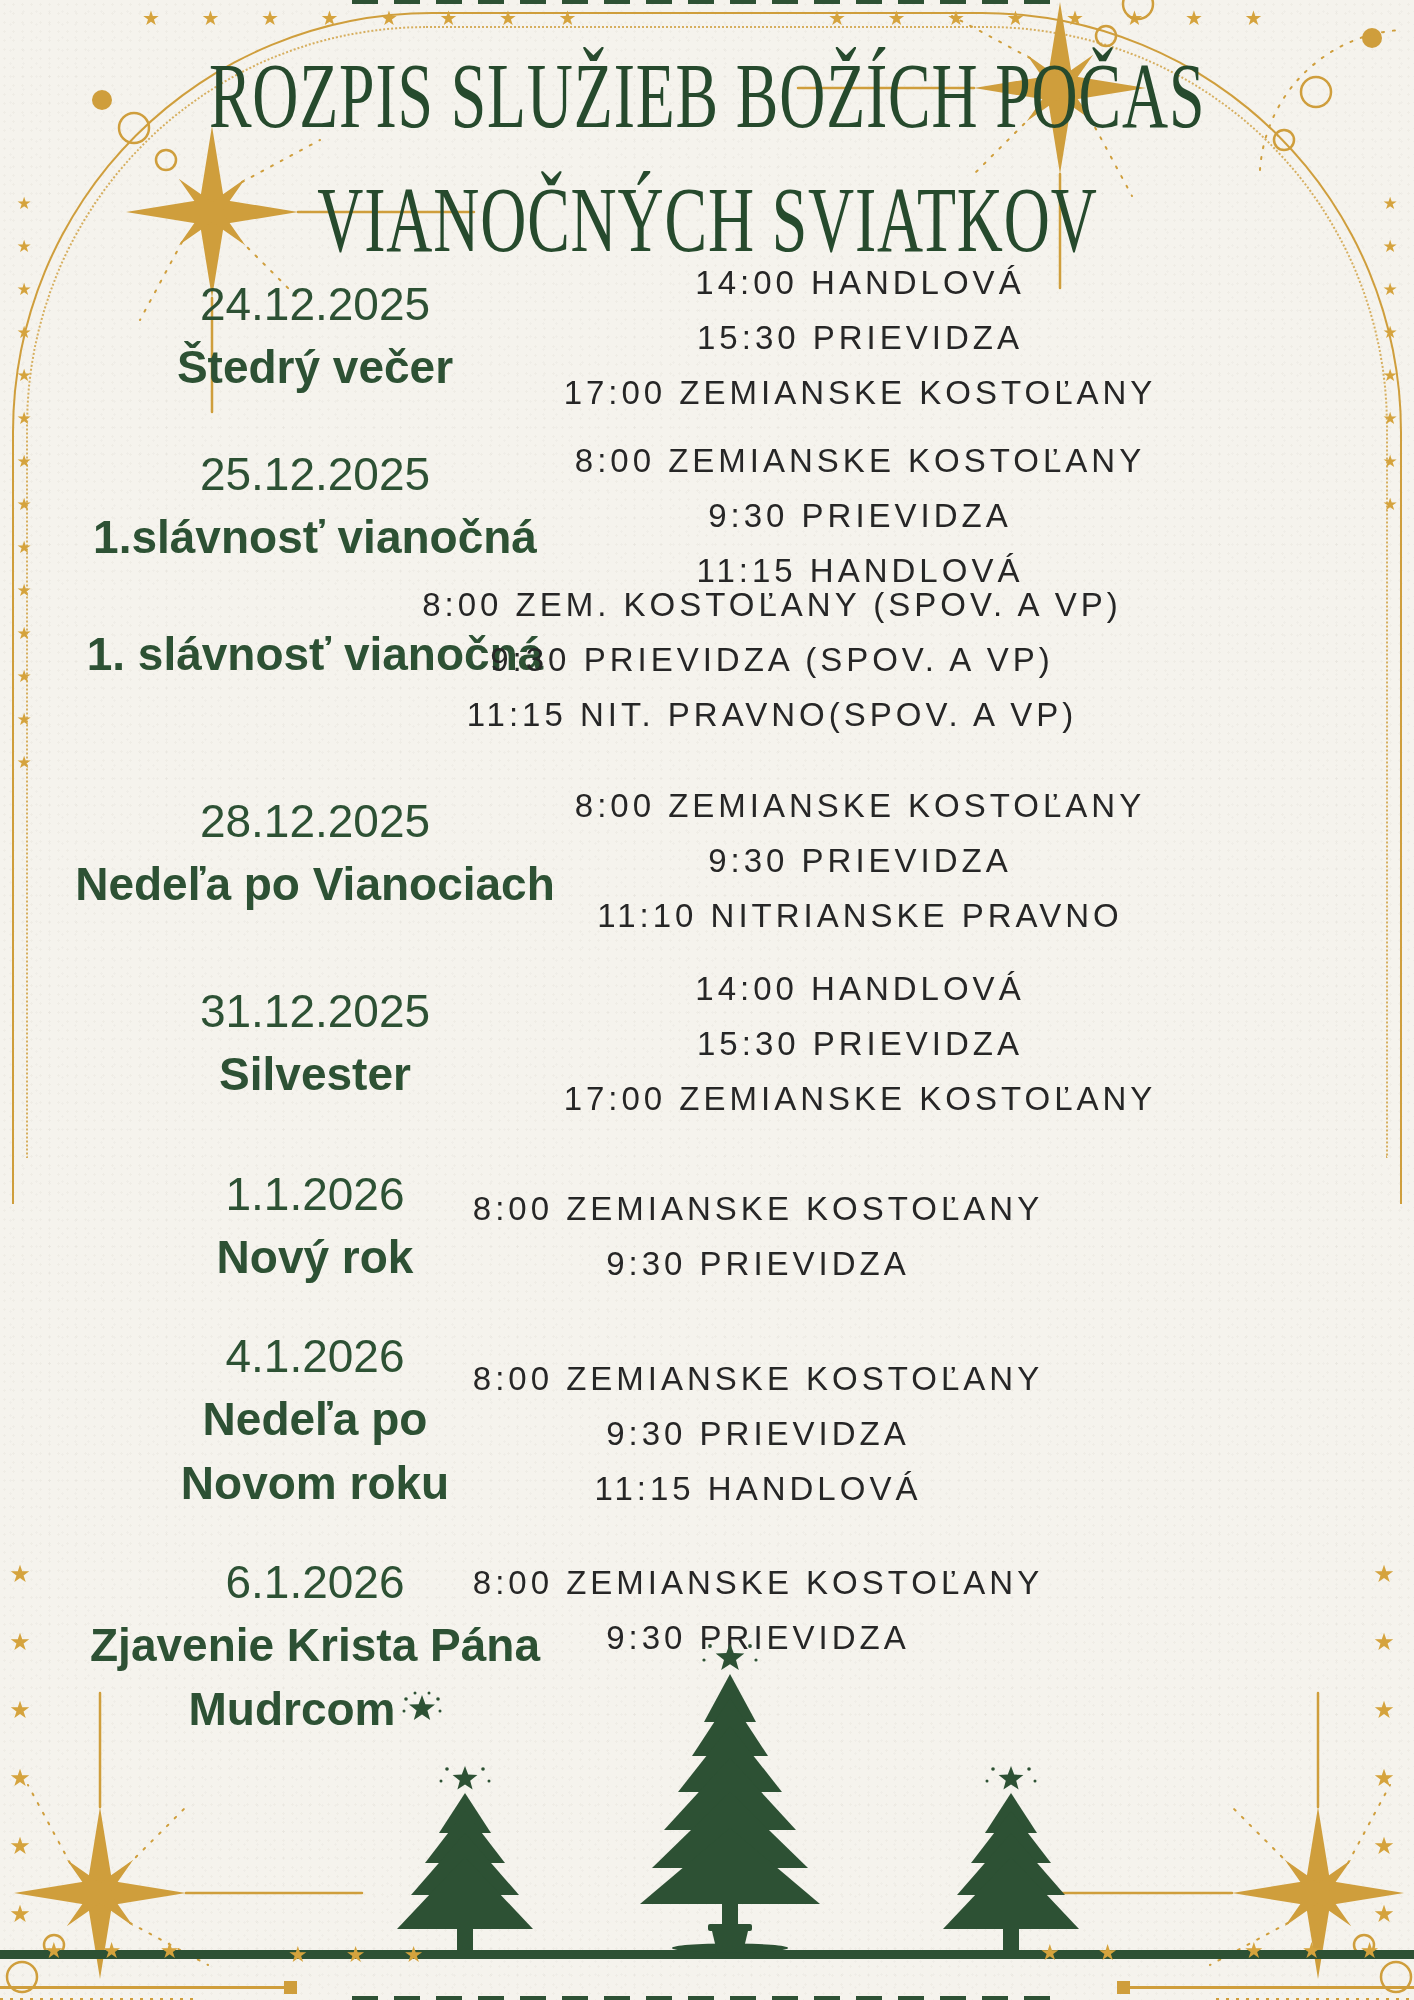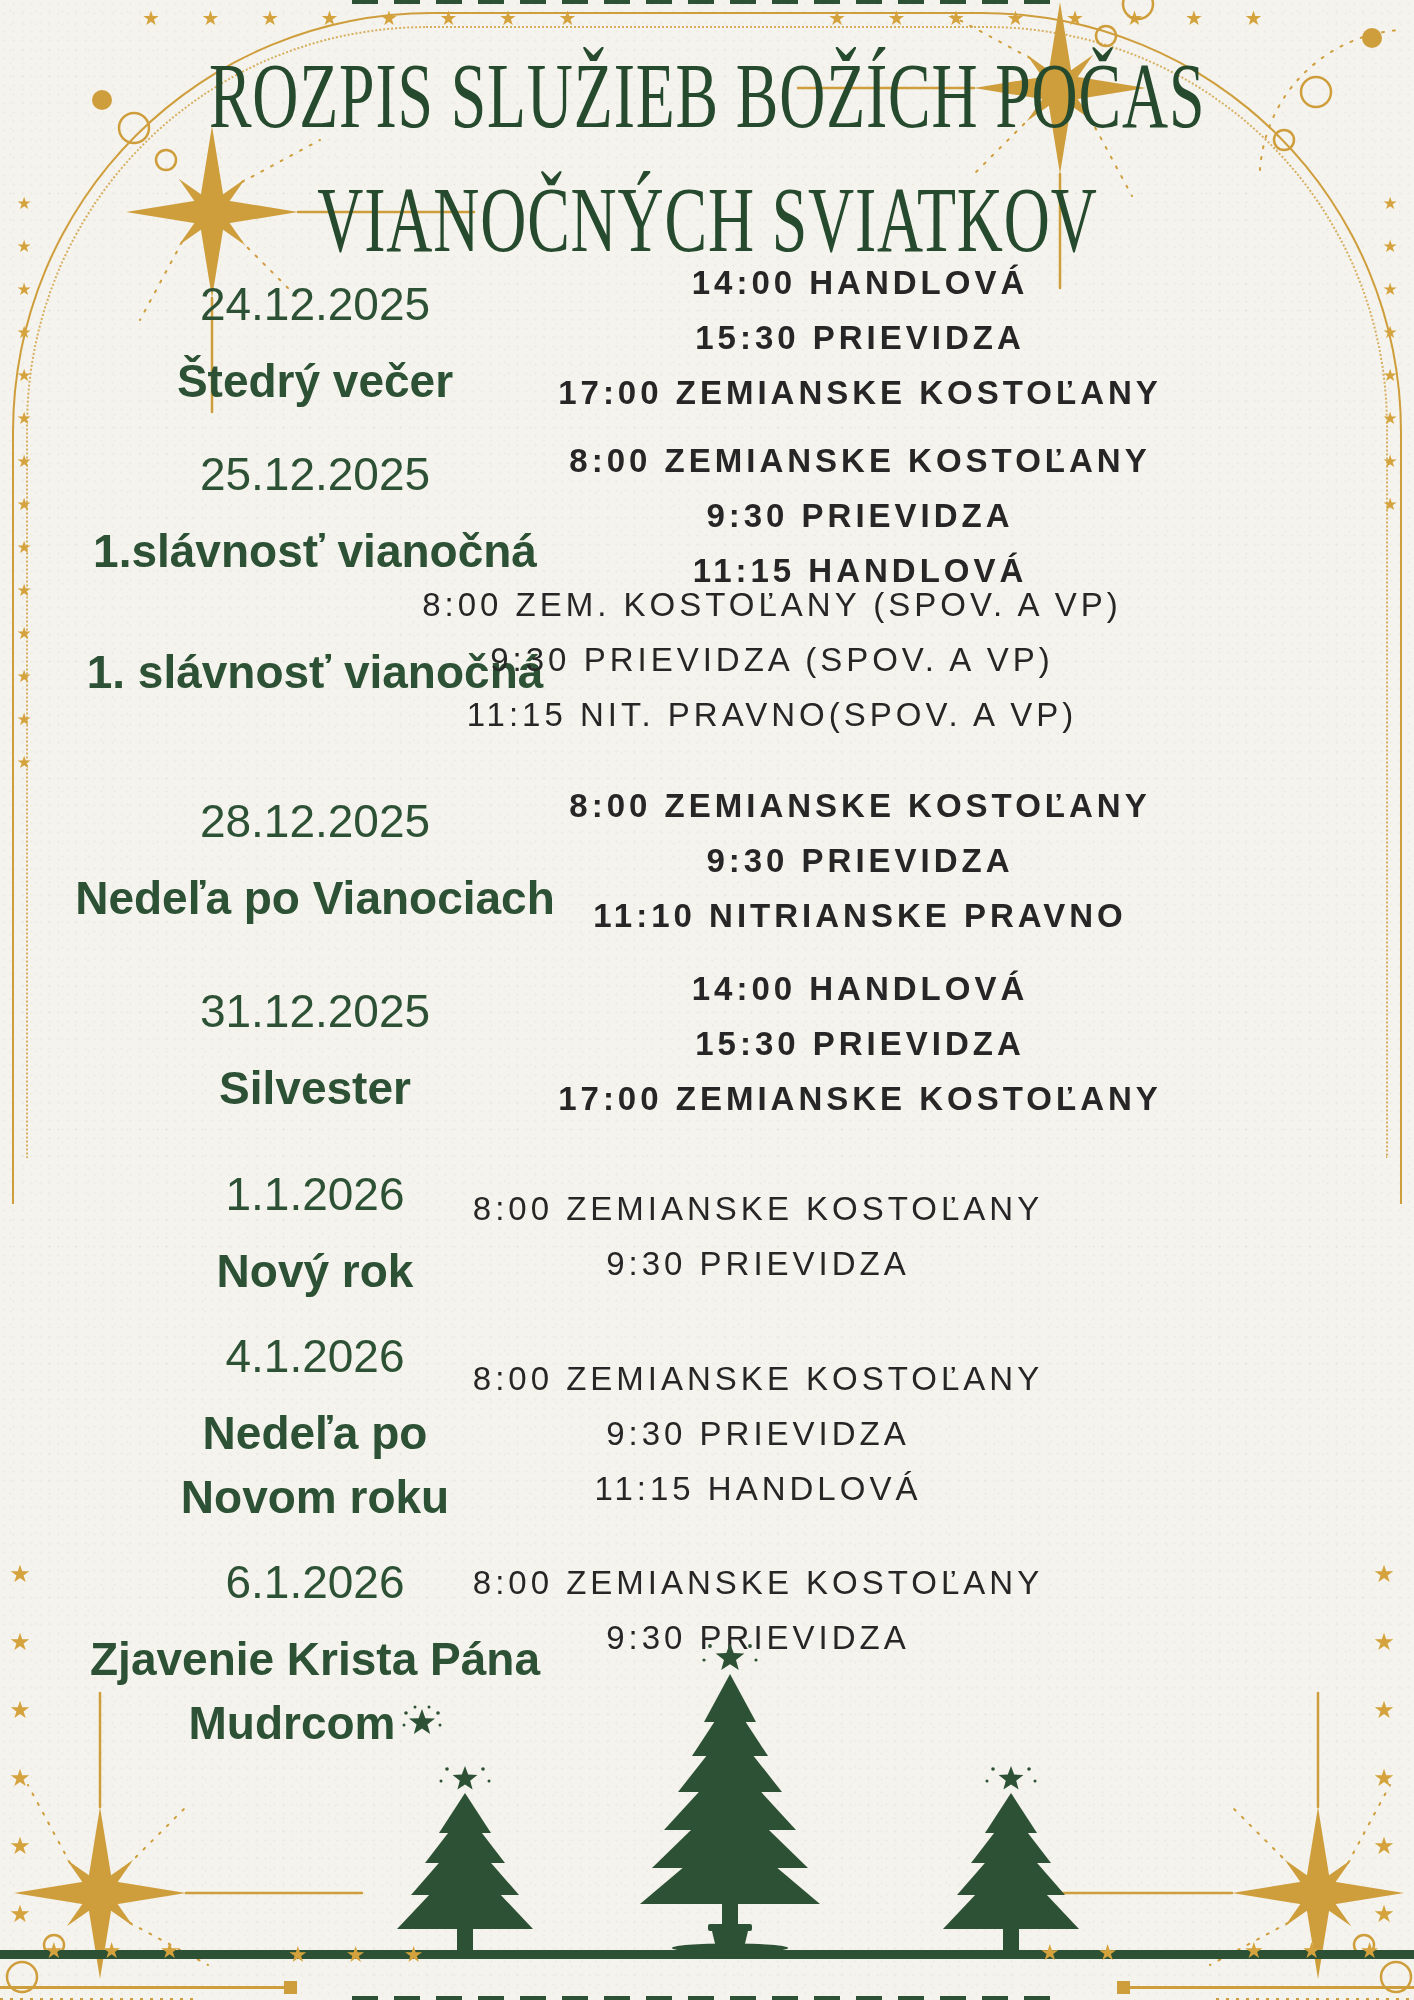--- a/index.html
+++ b/index.html
@@ -20,26 +20,26 @@
     position:absolute;left:0;width:1414px;text-align:center;z-index:2;
     font-family:"Liberation Serif",serif;color:#264a2d;font-weight:400;
   }
   .title-line .tspan{display:inline-block;font-size:76px;line-height:1.05;
     transform:scale(0.84,1.22);transform-origin:center top;letter-spacing:1px;white-space:nowrap;}
   #title1{top:48px;text-align:center;}
   #title2{top:172px;}
   
   .lb{position:absolute;left:20px;width:590px;text-align:center;z-index:2;color:#2d5134;}
   .date{font-size:46px;font-weight:normal;line-height:1.15;margin-bottom:4px;}
-  .holiday{font-size:46px;font-weight:bold;line-height:1.4;margin:18px auto;}
+  .holiday{font-size:46px;font-weight:bold;line-height:1.4;margin:0 auto;}
   .holiday.narrow-1{max-width:300px;}
   .holiday.narrow-2{max-width:520px;}
   .rb{position:absolute;text-align:center;z-index:2;color:#262626;}
   .rb .svc{font-size:33px;letter-spacing:4px;line-height:1.27;margin-bottom:13px;white-space:nowrap;}
-  .rb-a{left:480px;width:760px;font-weight:bold;}
+  .rb-a{left:480px;width:760px;}
   .rb-b{left:392px;width:760px;}
   .rb-c{left:378px;width:760px;}
   #r1l{top:278px;} #r1r{top:262px;}
   #r2l{top:448px;} #r2r{top:440px;}
   #r3l{top:622px;} #r3r{top:584px;}
   #r4l{top:795px;} #r4r{top:785px;}
   #r5l{top:985px;} #r5r{top:968px;}
   #r6l{top:1168px;} #r6r{top:1188px;}
   #r7l{top:1330px;} #r7r{top:1358px;}
   #r8l{top:1556px;} #r8r{top:1562px;}

